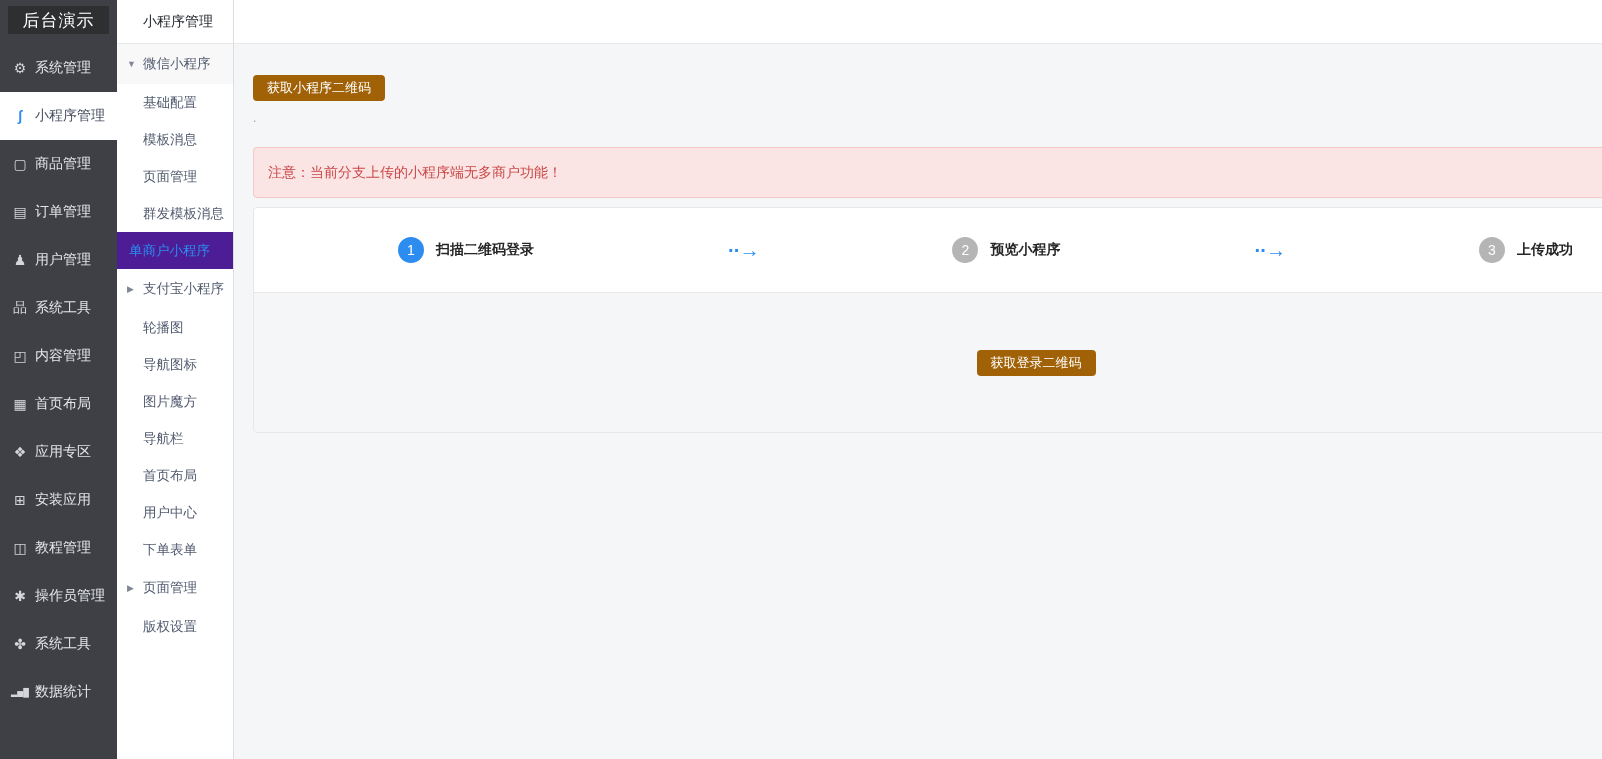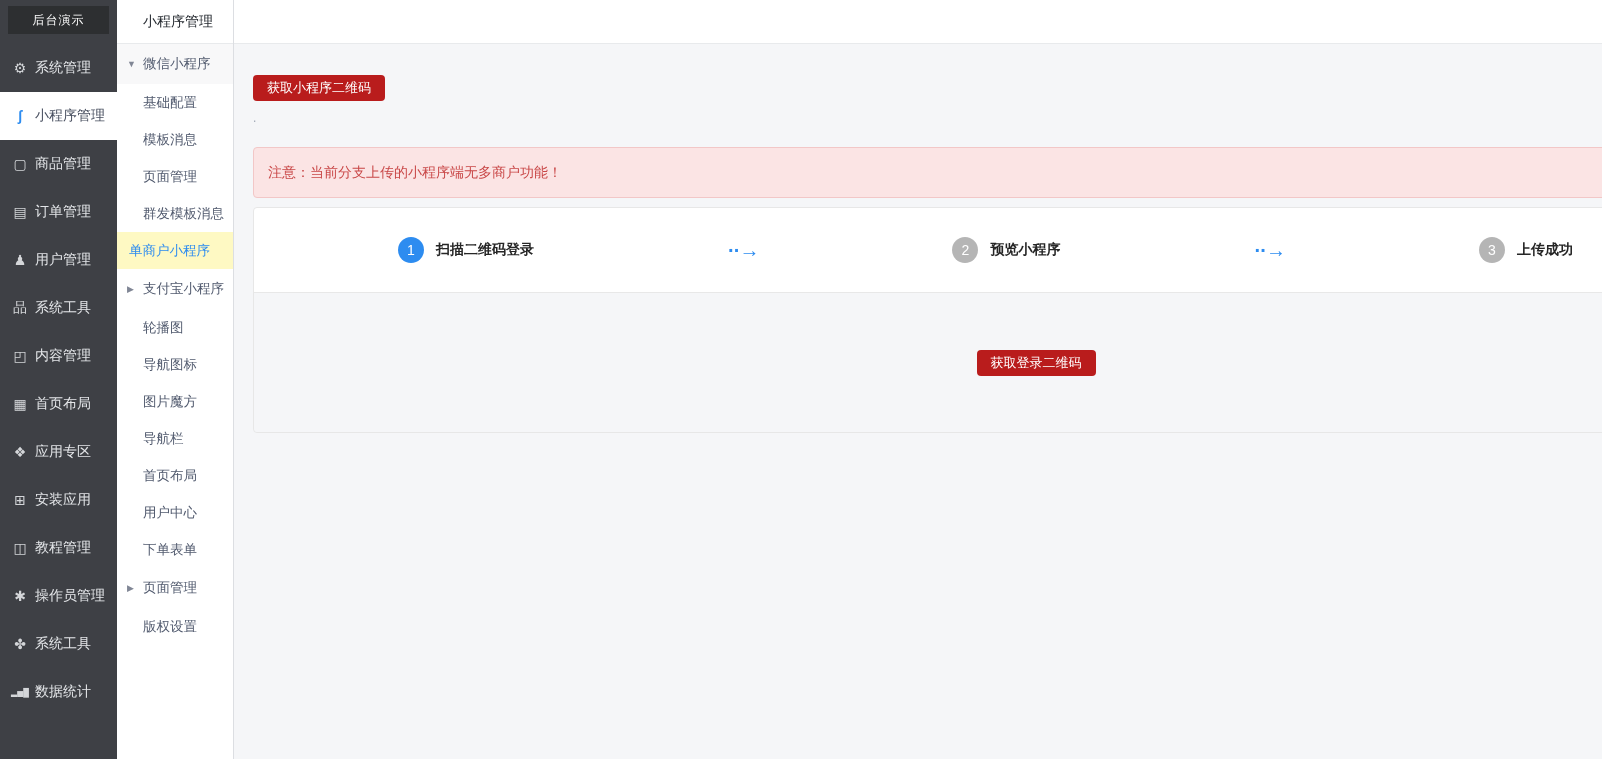--- a/index.html
+++ b/index.html
@@ -3,47 +3,47 @@
 <meta charset="utf-8">
 <style>
   * { margin:0; padding:0; box-sizing:border-box; }
   html,body { width:1602px; height:759px; overflow:hidden; }
   body { font-family:"Liberation Sans","DejaVu Sans",sans-serif; font-size:14px; color:#495060; background:#f5f6f8; }
   .app { display:flex; width:1602px; height:759px; }
 
   
   .dark-sidebar { width:117px; min-width:117px; background:#3e4045; height:100%; }
   .logo { margin:6px 8px 10px 8px; height:28px; background:#2d2f31; border-radius:0;
-          color:#ffffff; font-size:12px; display:flex; align-items:center; justify-content:center; letter-spacing:1px; }
+          color:#ffffff; font-size:17px; display:flex; align-items:center; justify-content:center; letter-spacing:1px; }
   .nav-item { height:48px; display:flex; align-items:center; padding-left:11px; cursor:pointer;
               color:#e3e5e8; font-size:14px; white-space:nowrap; }
   .nav-item .ic { width:18px; min-width:18px; text-align:center; margin-right:6px; font-size:14px; color:#d4d6d9; }
   .nav-item .ic.stats { font-size:8px; letter-spacing:0px; }
   .nav-item.active { background:#ffffff; color:#495060; }
   .nav-item.active .ic { color:#2d8cf0; font-weight:bold; }
 
   
   .sub-sidebar { width:117px; min-width:117px; background:#ffffff; border-right:1px solid #dcdee2; height:100%; }
   .sub-header { height:44px; display:flex; align-items:center; padding-left:26px; border-bottom:1px solid #e8eaec;
                 color:#24292f; font-size:14px; white-space:nowrap; }
   .sub-item { height:37px; display:flex; align-items:center; padding-left:26px; color:#515a6e; font-size:13.5px;
               cursor:pointer; white-space:nowrap; position:relative; }
   .sub-item.group { padding-left:10px; height:40px; }
   .sub-item.group .arrow { width:16px; min-width:16px; font-size:9px; color:#808695; text-align:left; }
   .sub-item.group.open { background:#f8f8f9; }
-  .sub-item.active { background:#fef9c3; color:#2d8cf0;padding-left:12px; }
+  .sub-item.active { background:#4c1d95; color:#2d8cf0;padding-left:12px; }
 
   
   .main { flex:1; background:#f5f6f8; overflow:hidden; position:relative; }
   .main-header { height:44px; background:#ffffff; border-bottom:1px solid #e8eaec; }
   .content { padding:31px 0 0 19px; }
   .content > * { width:1566px; }
 
   .btn { display:inline-flex; align-items:center; justify-content:center; height:26px; padding:0 14px;
-         background:#b91c1c; color:#ffffff; font-size:13px; border:none; border-radius:4px; cursor:pointer; white-space:nowrap; }
+         background:#a16207; color:#ffffff; font-size:13px; border:none; border-radius:4px; cursor:pointer; white-space:nowrap; }
   .qr-btn-row { width:auto; }
   .tiny-dot { width:auto; margin-top:10px; height:14px; line-height:14px; color:#9ea7b4; font-size:12px; }
 
   .alert { margin-top:22px; height:51px; display:flex; align-items:center; padding-left:14px;
            background:#fbe4e4; border:1px solid #f2c7c7; border-radius:4px; color:#c94848; font-size:14px; }
 
   .card { margin-top:9px; height:226px; border:1px solid #e7e7e7; border-radius:4px; background:transparent; }
   .steps { height:85px; background:#ffffff; border-bottom:1px solid #e8e8e8; border-radius:4px 4px 0 0;
            display:flex; align-items:center; justify-content:space-between; padding:0 245px 0 144px; }
   .step { display:flex; align-items:center; }

